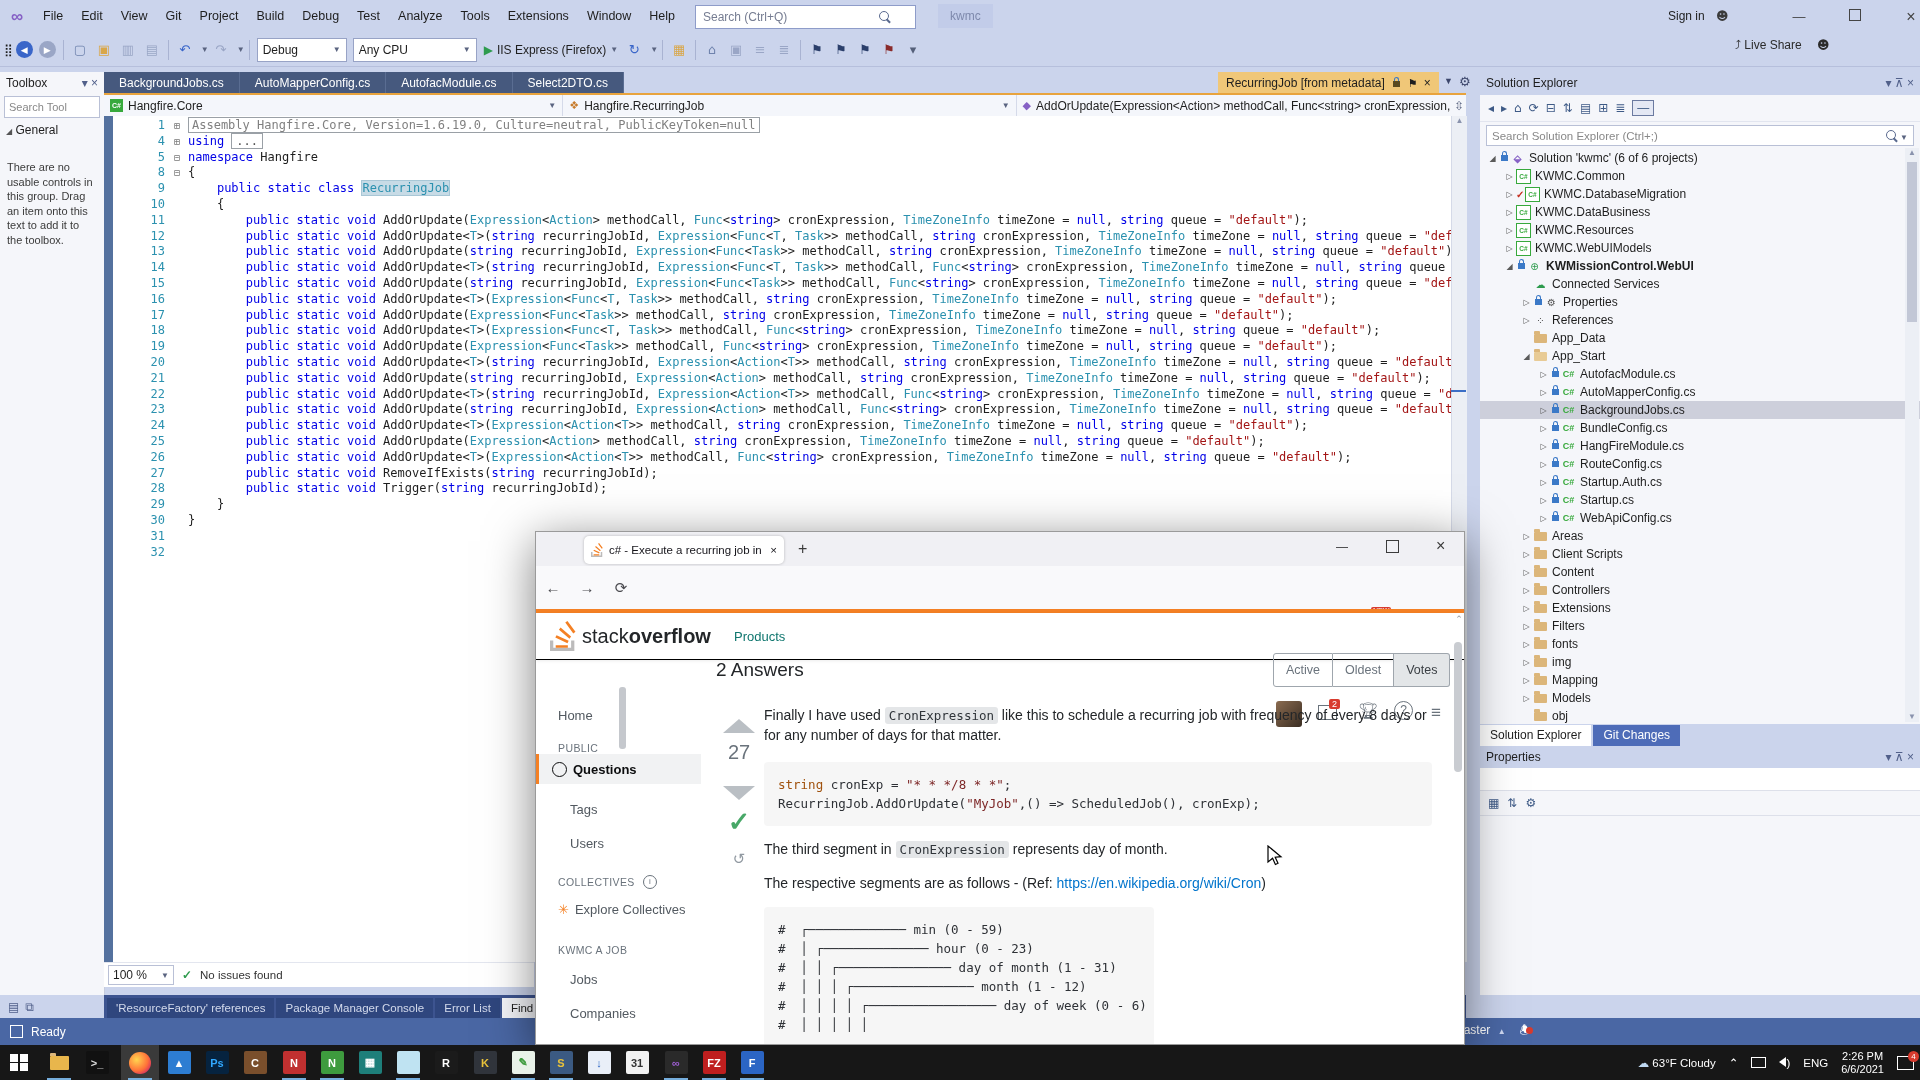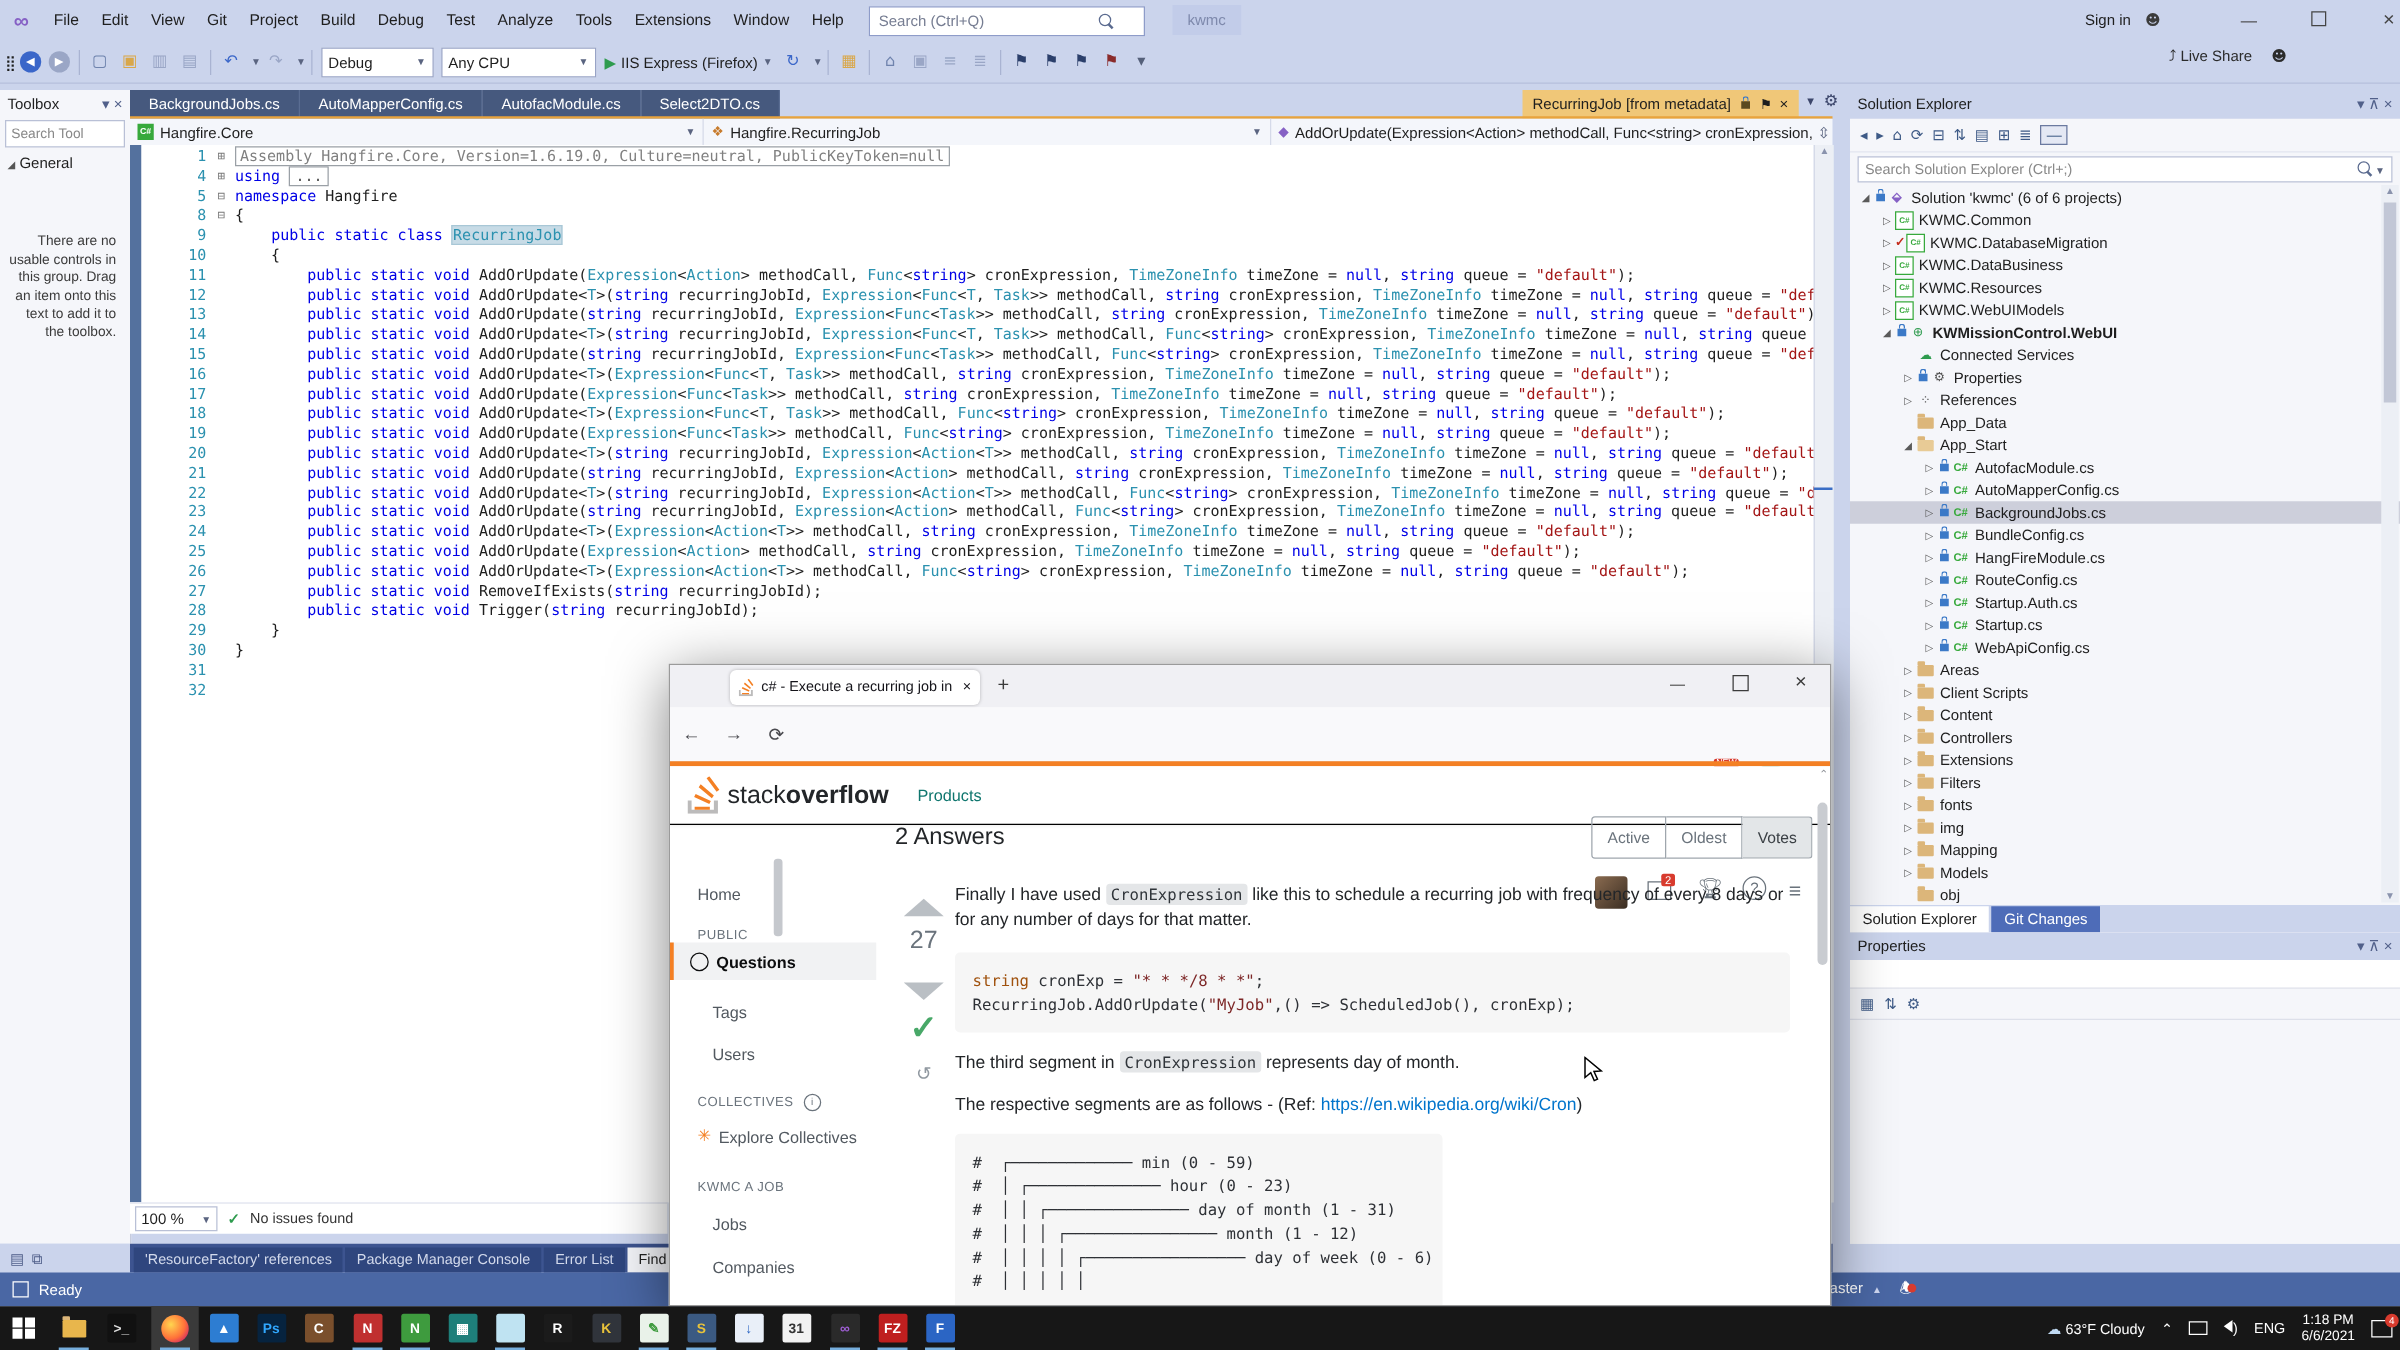--- a/index.html
+++ b/index.html
@@ -45,21 +45,21 @@
   .asmbox{border:1px solid #9aa0a6;padding:0 3px;color:#808080;}
   .collapse-box{border:1px solid #9aa0a6;padding:0 4px;color:#555;background:#fff;}
   .hlword{background:#C7DBE6;border:1px solid #A8C7D6;color:#2B91AF;}
   #ed-scroll{left:1451px;top:116px;width:15px;height:846px;background:#ECEFF5;border-left:1px solid #D5DAE8;}
   #ed-caretmark{left:1451px;top:390px;width:15px;height:2px;background:#3B6EC6;}
   
   #toolbox{left:0;top:72px;width:104px;height:923px;background:#F5F6FA;border-right:1px solid #C6CCDD;}
   #toolbox .hd{padding:4px 6px;font-size:12px;}
   #tb-search{margin:2px 4px;height:18px;background:#fff;border:1px solid #B9C0D6;font-size:11px;color:#888;padding:1px 4px;display:flex;align-items:center;}
   #tb-general{padding:3px 6px;font-size:12px;}
-  #tb-empty{margin:46px 7px;width:86px;text-align:right;font-size:11px;line-height:14.5px;color:#3b3b3b;}
+  #tb-empty{margin:20px 7px;width:86px;text-align:left;font-size:11px;line-height:14.5px;color:#3b3b3b;}
   
   #solexp{left:1480px;top:72px;width:440px;height:923px;background:#F5F6FA;}
   #se-title{height:23px;line-height:23px;padding:0 6px;background:#CBD4EC;display:flex;justify-content:space-between;align-items:center;}
   #se-toolbar{height:26px;display:flex;align-items:center;gap:7px;padding:0 8px;color:#3E5A86;font-size:12px;border-bottom:1px solid #E2E5EF;}
   #se-search{margin:3px 6px;height:19px;border:1px solid #B9C0D6;background:#fff;display:flex;align-items:center;justify-content:space-between;padding:0 5px;color:#888;font-size:11.5px;}
   .trow{height:18px;display:flex;align-items:center;font-size:12px;white-space:nowrap;overflow:hidden;}
   .trow.sel{background:#CDCFDB;}
   .texp{width:13px;flex:none;color:#5a5a5a;font-size:8px;text-align:center;}
   .tico{width:15px;height:13px;flex:none;margin-right:4px;display:inline-flex;align-items:center;justify-content:center;font-size:10px;}
   .csproj{width:13px;height:13px;border:1px solid #37A93C;color:#37A93C;font-size:6.5px;font-weight:bold;display:flex;align-items:center;justify-content:center;background:#fff;}
@@ -816,21 +816,21 @@
           <span class="tic" style="background: rgb(43, 101, 196); color: rgb(255, 255, 255);">F</span>
           <span class="uline"></span>
         </span></span>
     <div id="tray">
       <span><span class="ico" style="color:#BFD9F2;">☁</span> <span>63°F Cloudy</span></span>
       <span class="ico">⌃</span>
       <span class="traymon"></span>
       <span><span class="trayspk"></span>)</span>
       <span>ENG</span>
       <span id="clockblk">
-        <div>1:18 PM</div>
+        <div>2:26 PM</div>
         <div>6/6/2021</div>
       </span>
       <span id="traybadge">
           <span class="bdg">4</span>
         </span>
     </div>
   </div>
 
   <svg id="cursor" class="abs" width="20" height="22">
     <path d="M1 1 L1 17 L5.6 13.2 L8.4 19.5 L11 18.3 L8.2 12.2 L14 11.7 Z" fill="#fff" stroke="#000" stroke-width="1.2"></path>

